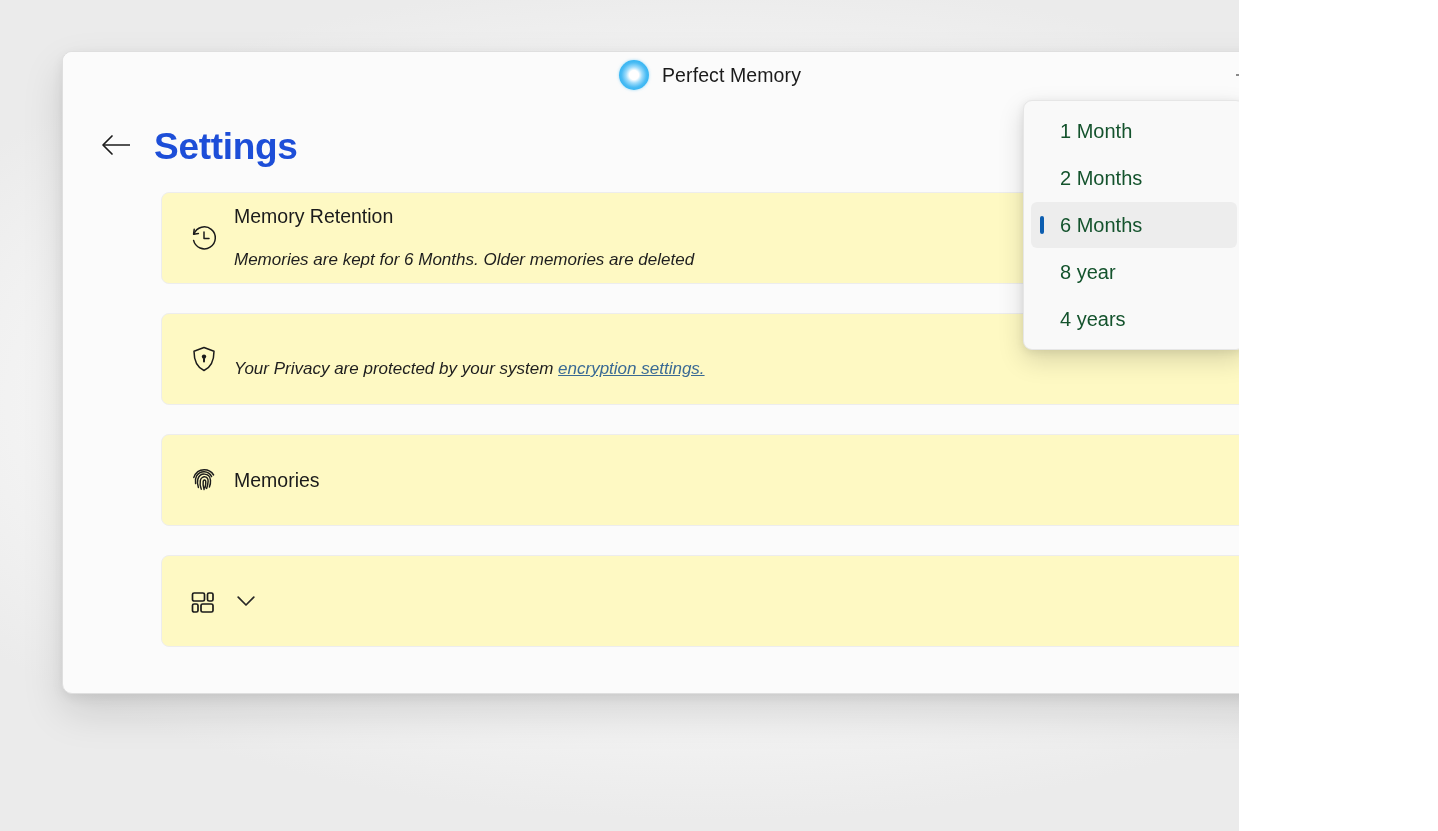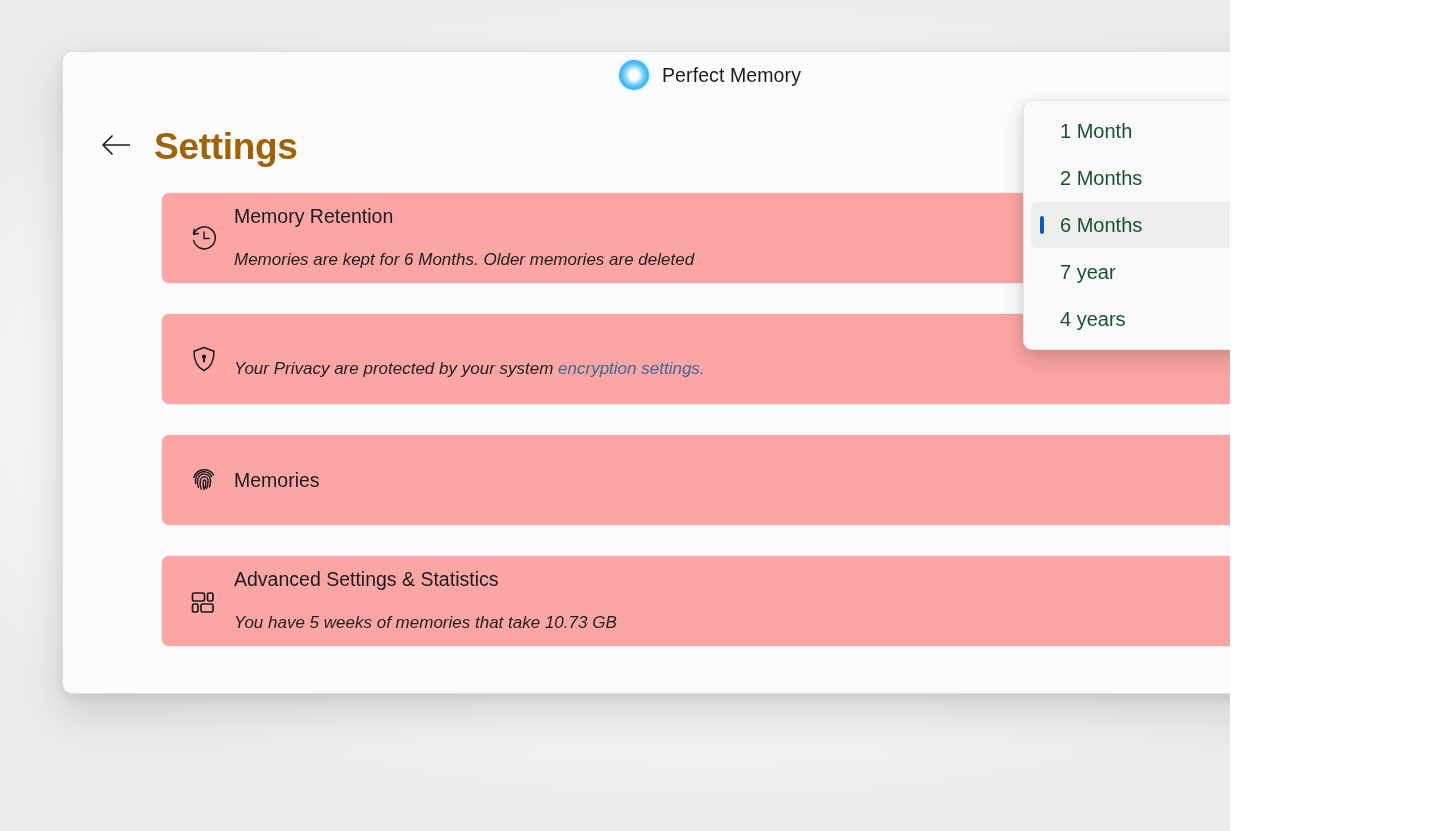--- a/index.html
+++ b/index.html
@@ -12,20 +12,21 @@
     font-family: "Liberation Sans", "DejaVu Sans", sans-serif;
   }
 
   #canvas {
     position: relative;
     width: 1230px;
     height: 831px;
     background:
       radial-gradient(ellipse 900px 420px at 710px 400px, #ffffff 0%, #fdfdfd 45%, #f2f2f2 78%, #ebebeb 100%);
     overflow: hidden;
+    padding-left: 9px;
   }
 
   
   #window {
     position: absolute;
     left: 62px;
     top: 51px;
     width: 1296px;
     height: 643px;
     background: #fbfbfb;
@@ -99,41 +100,41 @@
     display: flex;
     align-items: center;
     justify-content: center;
     border-radius: 6px;
     cursor: default;
   }
   .page-title {
     margin-left: 17px;
     font-size: 37px;
     font-weight: bold;
-    color: #a16207;
+    color: #1d4ed8;
     letter-spacing: -0.3px;
   }
 
   
   .scroll-area {
     position: absolute;
     left: 0;
     top: 140px;
     width: 100%;
     bottom: 0;
     overflow: hidden;
   }
 
   .cards {
     padding: 0 40px 0 98px;
   }
 
   .card {
     position: relative;
-    background: #fca5a5;
+    background: #fef9c3;
     border: 1px solid #ededed;
     border-radius: 8px;
     height: 92px;
     margin-bottom: 29px;
     box-sizing: border-box;
     display: flex;
     align-items: center;
     cursor: default;
   }
 
@@ -158,20 +159,21 @@
   }
   .card-sub {
     font-size: 17px;
     font-style: italic;
     color: #1e1e1e;
     line-height: 1.4;
     margin-top: 20px;
   }
   .card-sub .link {
     color: #3a6a94;
+    text-decoration: underline;
     font-style: italic;
     cursor: default;
   }
   .chevron {
     flex: 0 0 auto;
     width: 44px;
     display: flex;
     align-items: center;
     justify-content: center;
     margin-right: 14px;
@@ -358,43 +360,37 @@
 
         <div class="card">
           <div class="card-icon">
             <svg width="30" height="30" viewBox="0 0 30 30">
               <rect x="3.5" y="7" width="12" height="8" rx="1.6" fill="none" stroke="#1b1b1b" stroke-width="1.7"></rect>
               <rect x="18.5" y="7" width="5.5" height="8" rx="1.6" fill="none" stroke="#1b1b1b" stroke-width="1.7"></rect>
               <rect x="3.5" y="18" width="5.5" height="8" rx="1.6" fill="none" stroke="#1b1b1b" stroke-width="1.7"></rect>
               <rect x="12" y="18" width="12" height="8" rx="1.6" fill="none" stroke="#1b1b1b" stroke-width="1.7"></rect>
             </svg>
           </div>
-          <div class="card-text">
-            <div class="card-title">Advanced Settings &amp; Statistics</div>
-            <div class="card-sub">
-              <span>You have 5 weeks of memories that take 10.73 GB</span>
-            </div>
-          </div>
           <div class="chevron">
             <svg width="18" height="11" viewBox="0 0 18 11">
                 <polyline points="1.2,1.2 9,9 16.8,1.2" fill="none" stroke="#272727" stroke-width="1.7" stroke-linecap="round" stroke-linejoin="round"></polyline>
               </svg>
           </div>
         </div>
 
       </div>
 
       <div class="scrollbar-track">
         <div class="scrollbar-thumb"></div>
       </div>
     </div>
 
   </div>
 
   <div class="dropdown">
     <div class="dd-item">1 Month</div>
     <div class="dd-item">2 Months</div>
     <div class="dd-item selected">6 Months</div>
-    <div class="dd-item">7 year</div>
+    <div class="dd-item">8 year</div>
     <div class="dd-item">4 years</div>
   </div>
 
 </div>
 
 </body></html>

